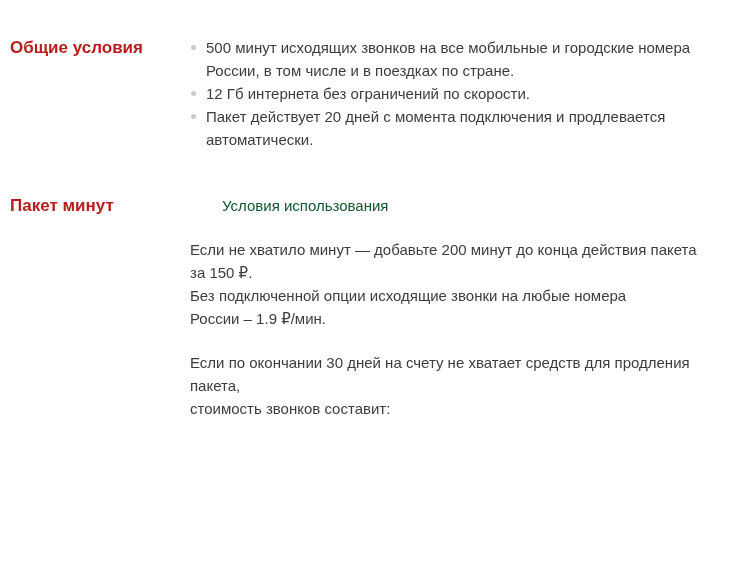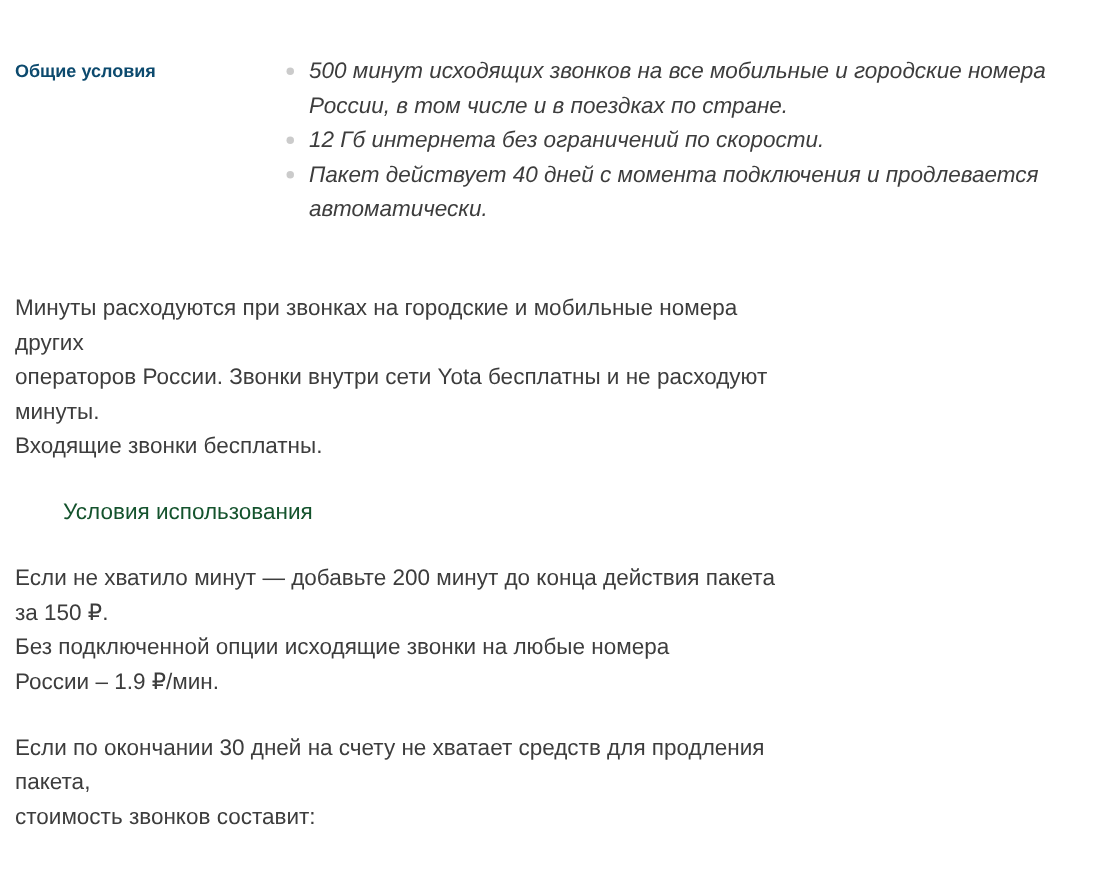--- a/index.html
+++ b/index.html
@@ -24,24 +24,24 @@
     display: flex;
     align-items: flex-start;
   }
   .section + .section {
     margin-top: 43px;
   }
   .term {
     flex: 0 0 180px;
     width: 180px;
     margin: 0;
-    font-size: 12px;
+    font-size: 17px;
     font-weight: bold;
     line-height: 23px;
-    color: #0c4a6e;
+    color: #b91c1c;
   }
   .desc {
     flex: 1 1 auto;
     max-width: 513px;
     font-size: 15px;
     line-height: 23px;
   }
   .desc p {
     margin: 0 0 21px 0;
     white-space: pre-line;
@@ -55,21 +55,20 @@
   }
   ul.bullets {
     list-style: none;
     margin: 0;
     padding: 0;
   }
   ul.bullets li {
     position: relative;
     padding-left: 16px;
     white-space: pre-line;
-    font-style: italic;
   }
   .dot {
     position: absolute;
     left: 1px;
     top: 9px;
     width: 5px;
     height: 5px;
     border-radius: 50%;
     background: #cbcbcb;
   }
@@ -79,31 +78,29 @@
 
 <div class="page">
 
   <section class="section">
     <h3 class="term">Общие условия</h3>
     <div class="desc">
       <ul class="bullets">
         <li><span class="dot"></span><span>500 минут исходящих звонков на все мобильные и городские номера
 России, в том числе и в поездках по стране.</span></li>
         <li><span class="dot"></span><span>12 Гб интернета без ограничений по скорости.</span></li>
-        <li><span class="dot"></span><span>Пакет действует 40 дней с момента подключения и продлевается
+        <li><span class="dot"></span><span>Пакет действует 20 дней с момента подключения и продлевается
 автоматически.</span></li>
       </ul>
     </div>
   </section>
 
   <section class="section">
+    <h3 class="term">Пакет минут</h3>
     <div class="desc">
-      <p>Минуты расходуются при звонках на городские и мобильные номера других
-операторов России. Звонки внутри сети Yota бесплатны и не расходуют минуты.
-Входящие звонки бесплатны.</p>
       <p class="muted">Условия использования</p>
       <p>Если не хватило минут — добавьте 200 минут до конца действия пакета за 150 ₽.
 Без подключенной опции исходящие звонки на любые номера
 России – 1.9 ₽/мин.</p>
       <p class="tight">Если по окончании 30 дней на счету не хватает средств для продления пакета,
 стоимость звонков составит:</p>
 
     </div>
   </section>
 

